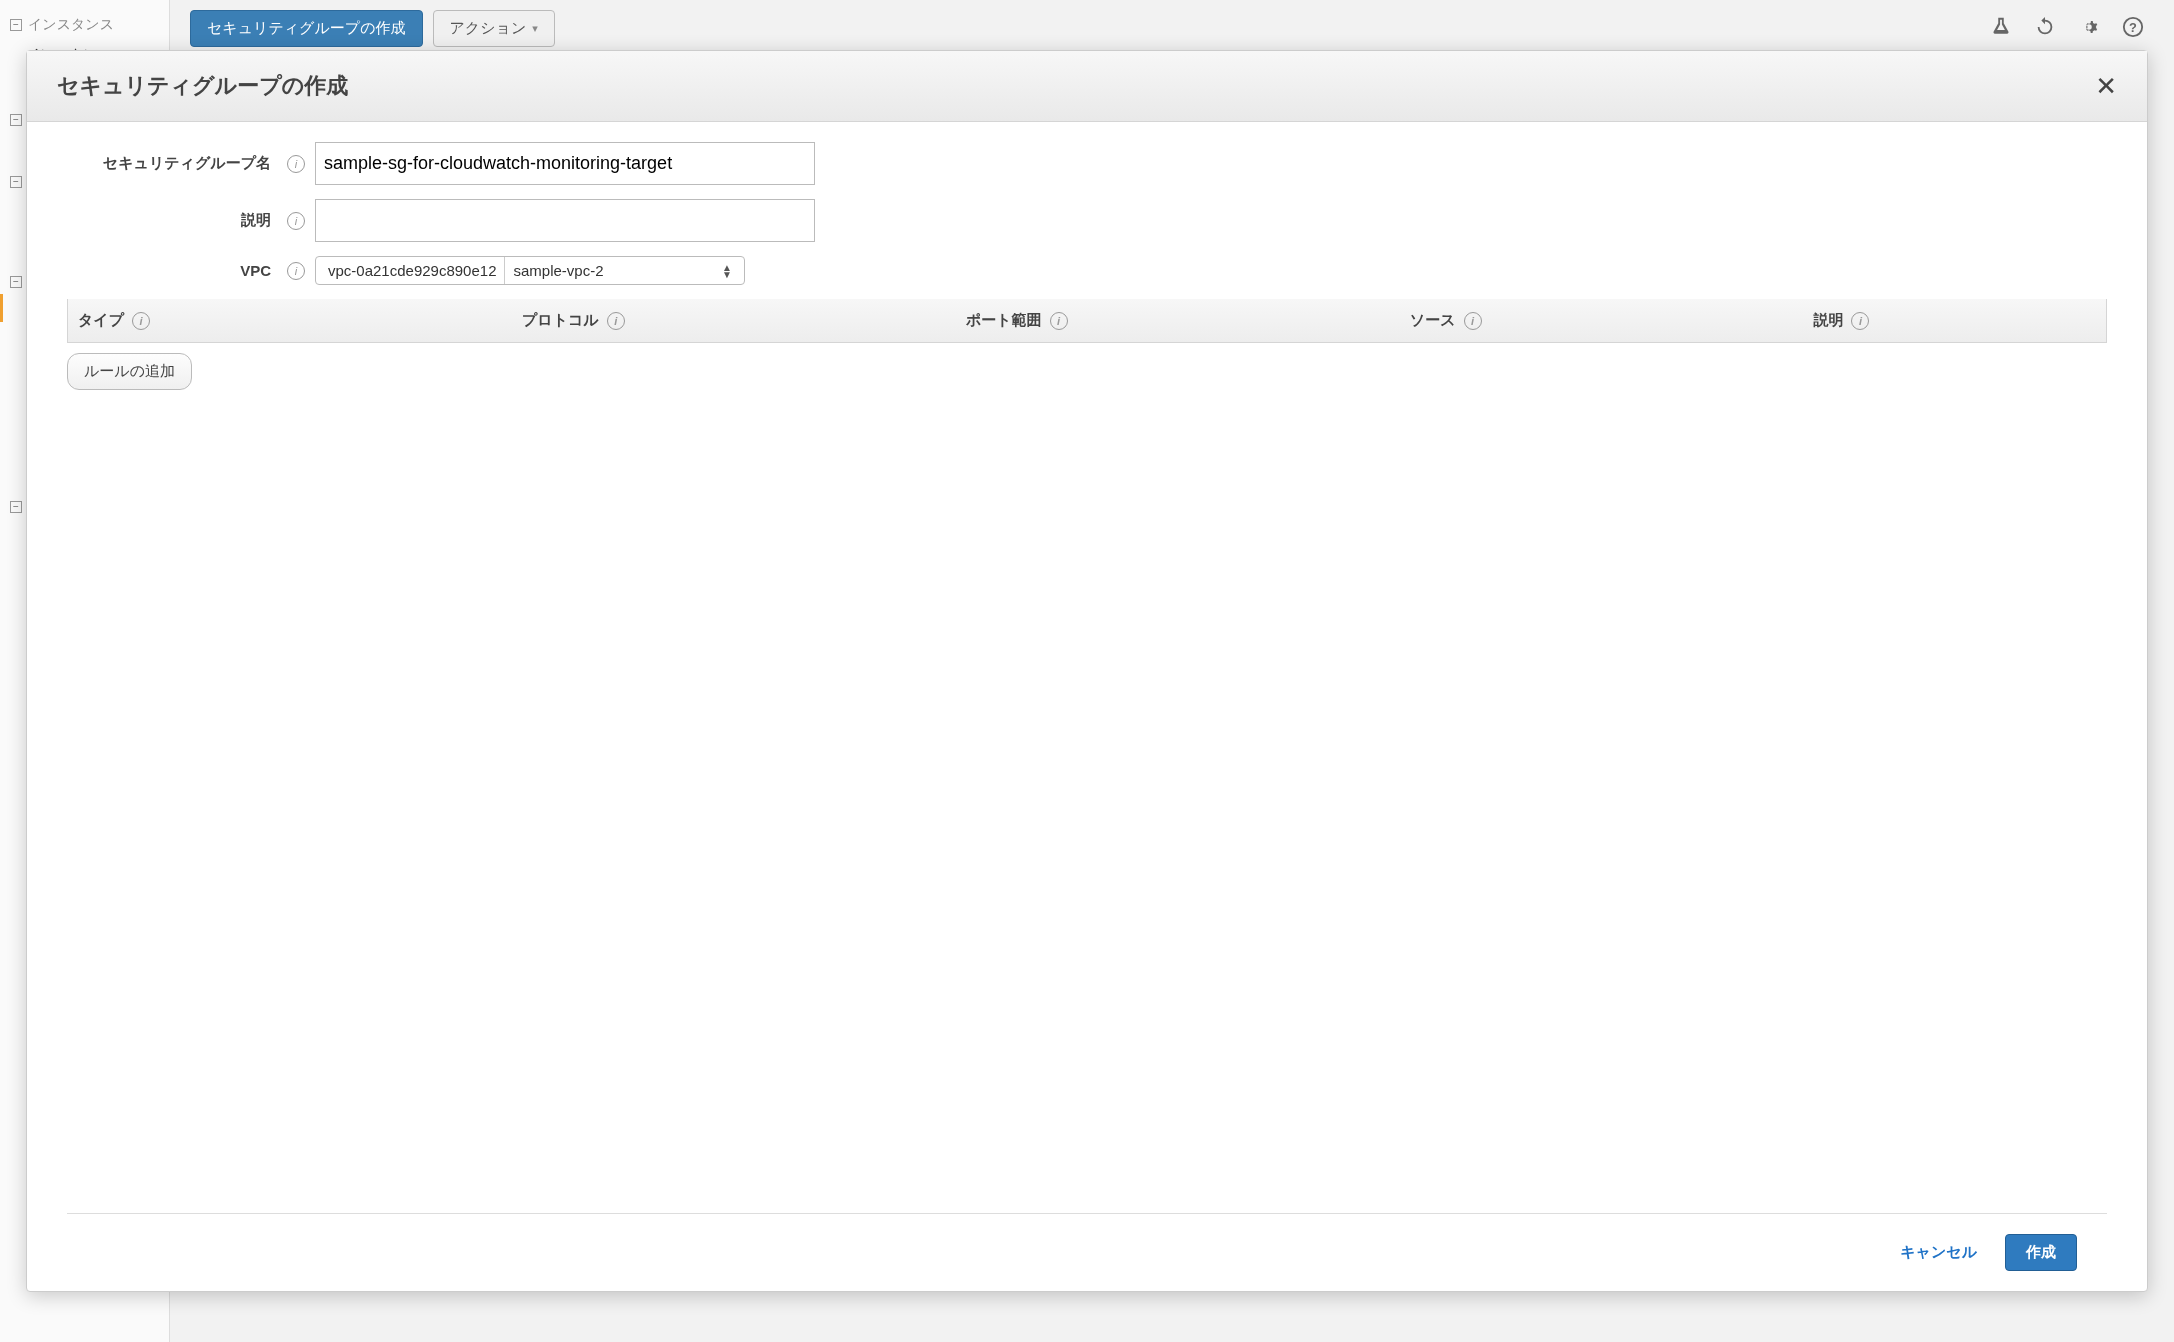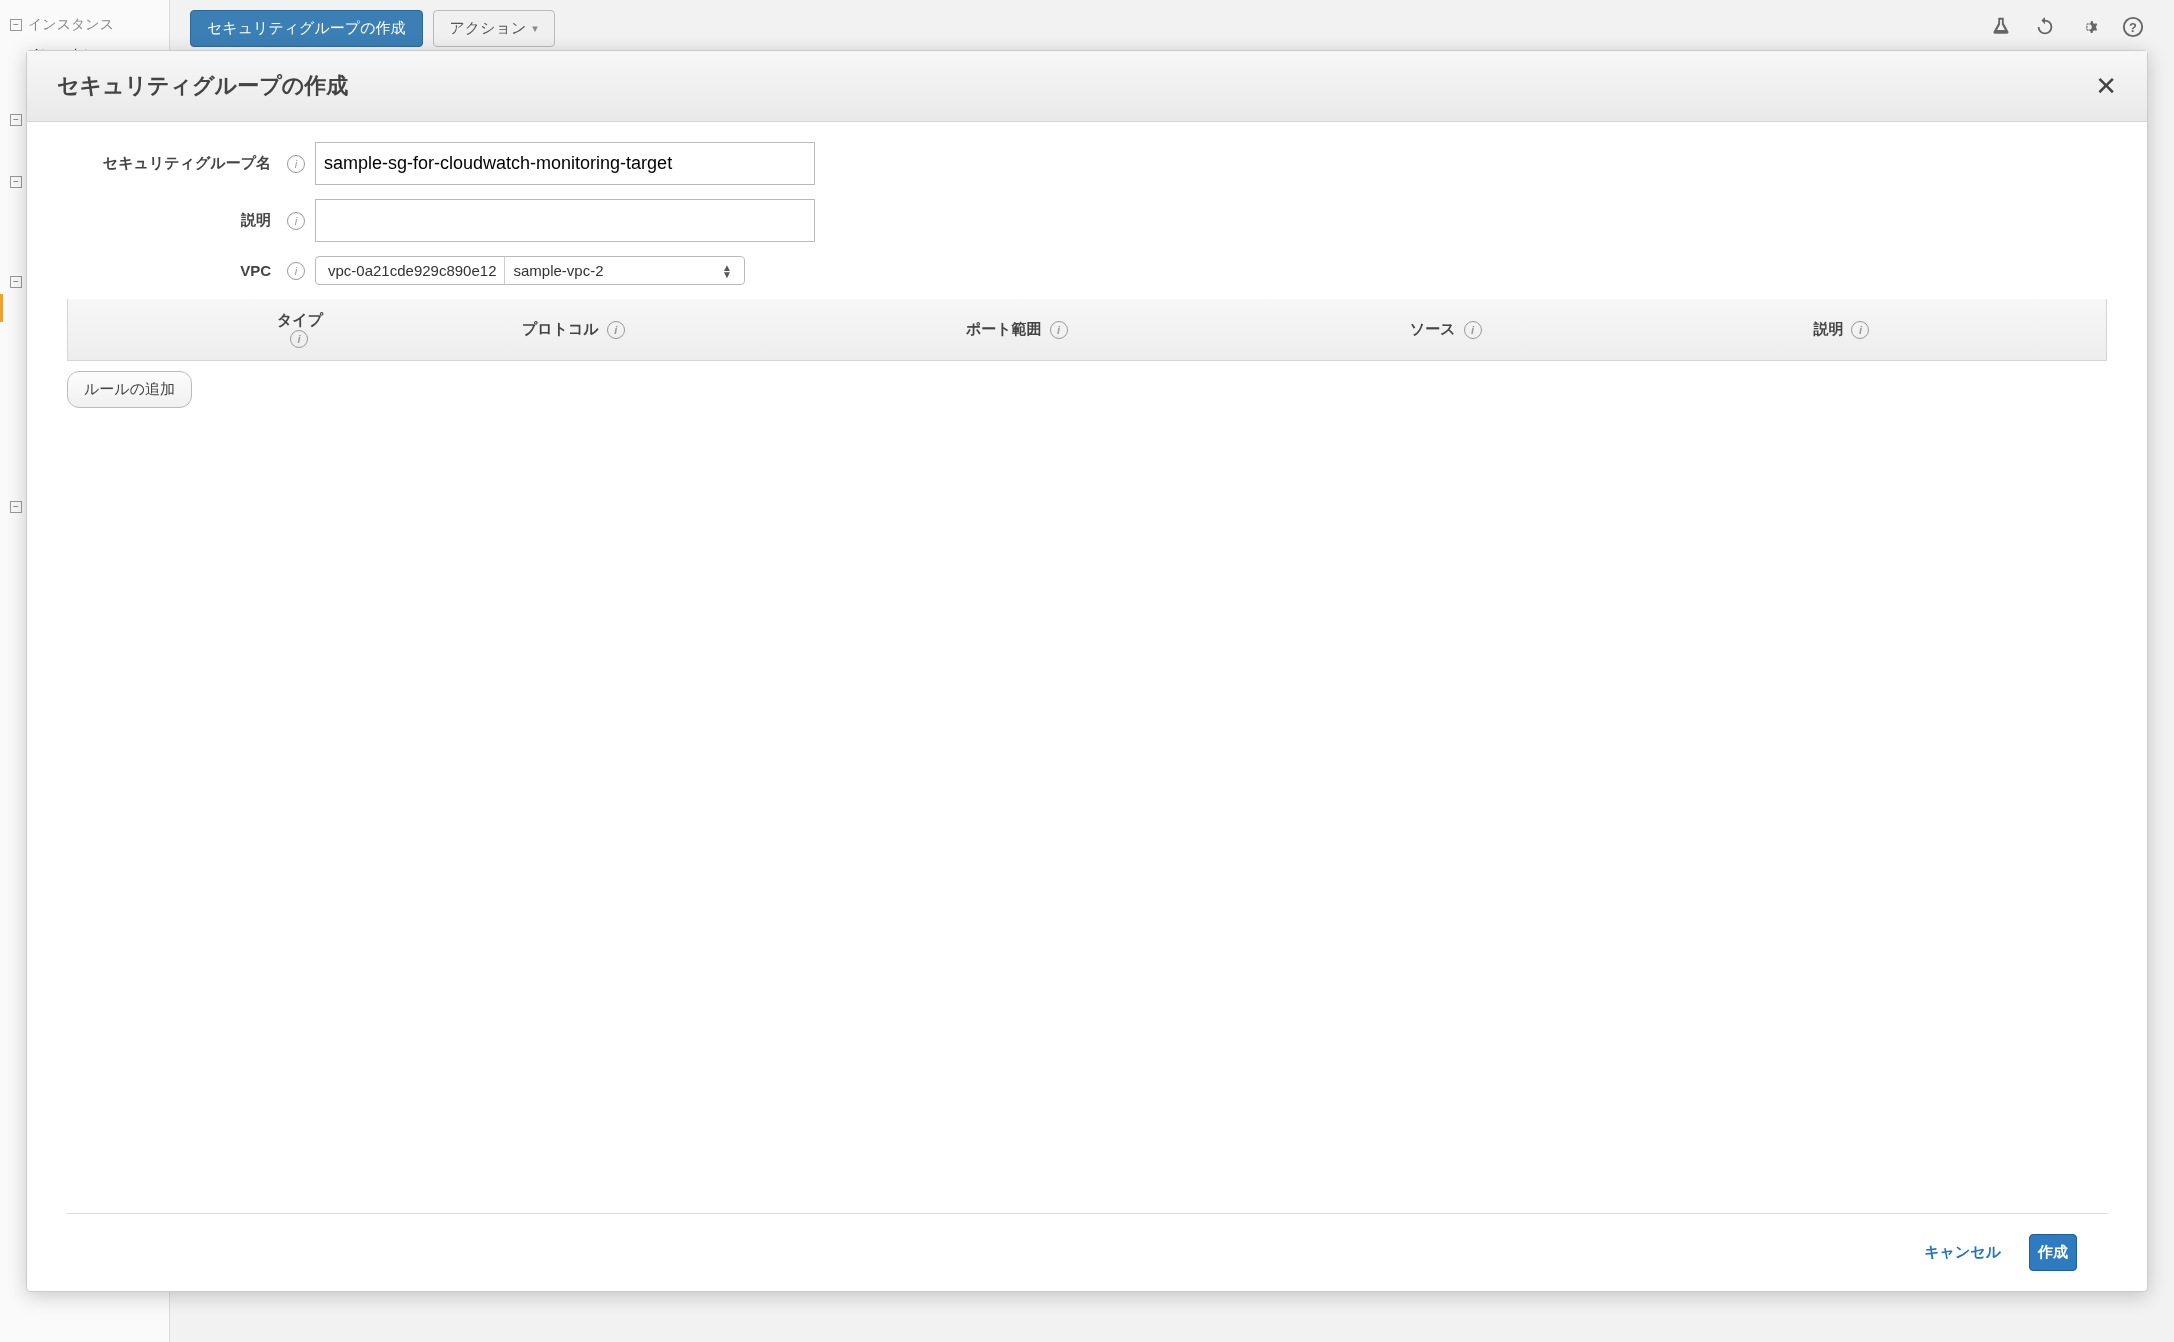--- a/index.html
+++ b/index.html
@@ -206,21 +206,21 @@
       background: linear-gradient(#f7f7f7, #ededed);
       border: 1px solid #d5d5d5;
       border-top: none;
       padding: 12px 10px;
       font-size: 15px;
       color: #444;
       font-weight: bold;
     }
     .table-head .col { display: flex; align-items: center; }
     .table-head .col .info-icon { margin-left: 8px; }
-    .c1 { width: 22%; flex-direction: column; } .c2 { width: 22%; } .c3 { width: 22%; } .c4 { width: 20%; } .c5 { width: 14%; }
+    .c1 { width: 22%; } .c2 { width: 22%; } .c3 { width: 22%; } .c4 { width: 20%; } .c5 { width: 14%; }
     .table-empty {
       text-align: center;
       padding: 20px;
       color: #888;
       font-style: italic;
       font-size: 15px;
     }
     .btn-outline {
       background: linear-gradient(#fdfdfd, #f0f0f0);
       border: 1px solid #bbb;
@@ -243,21 +243,21 @@
     .link-btn {
       color: #2073c7;
       font-weight: bold;
       cursor: pointer;
       font-size: 15px;
     }
     .btn-create {
       background: #2f7bbf;
       border: 1px solid #225f95;
       color: #fff;
-      padding: 8px 8px;
+      padding: 8px 20px;
       border-radius: 4px;
       font-size: 15px;
       font-weight: bold;
       cursor: pointer;
     }
   </style>
 </head>
 <body>
 
 <div class="sidebar">

